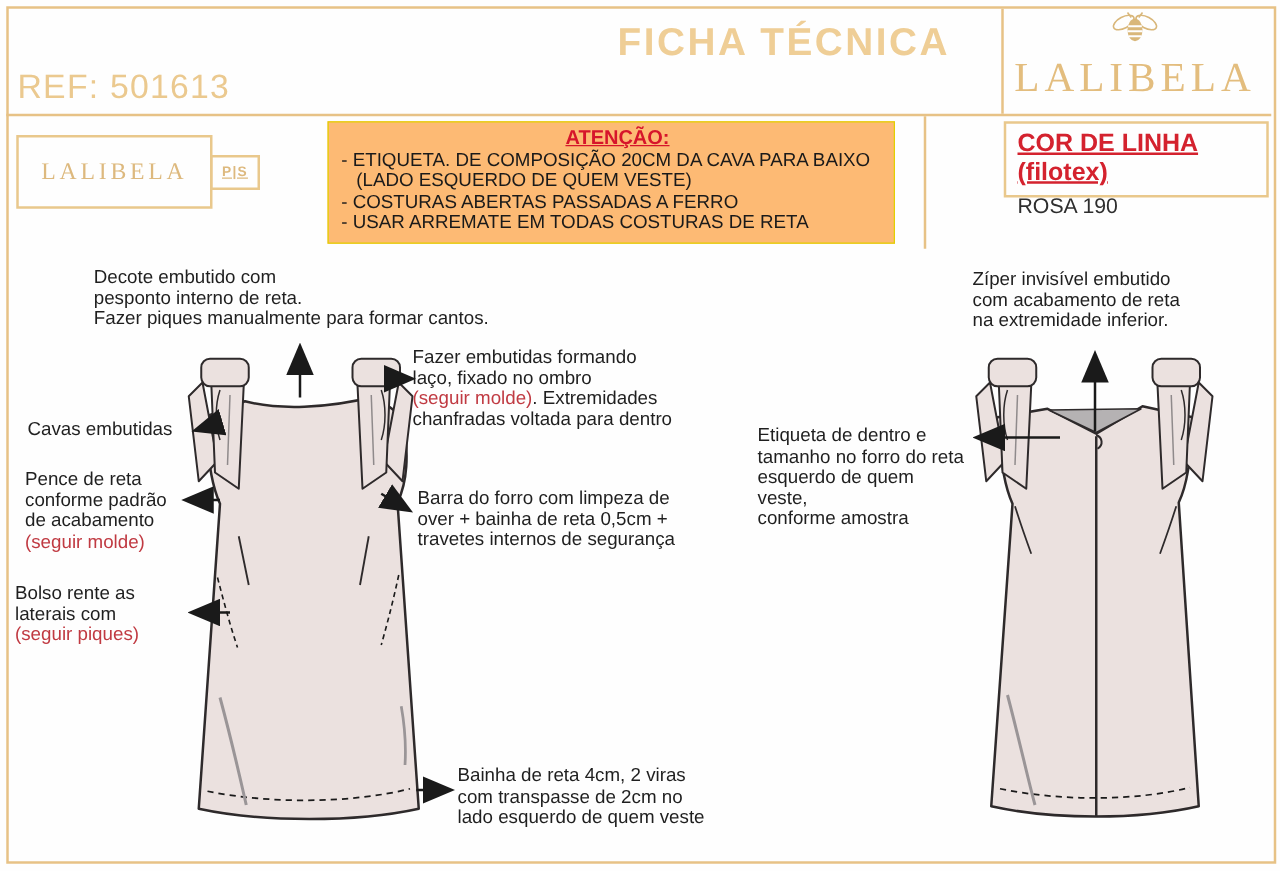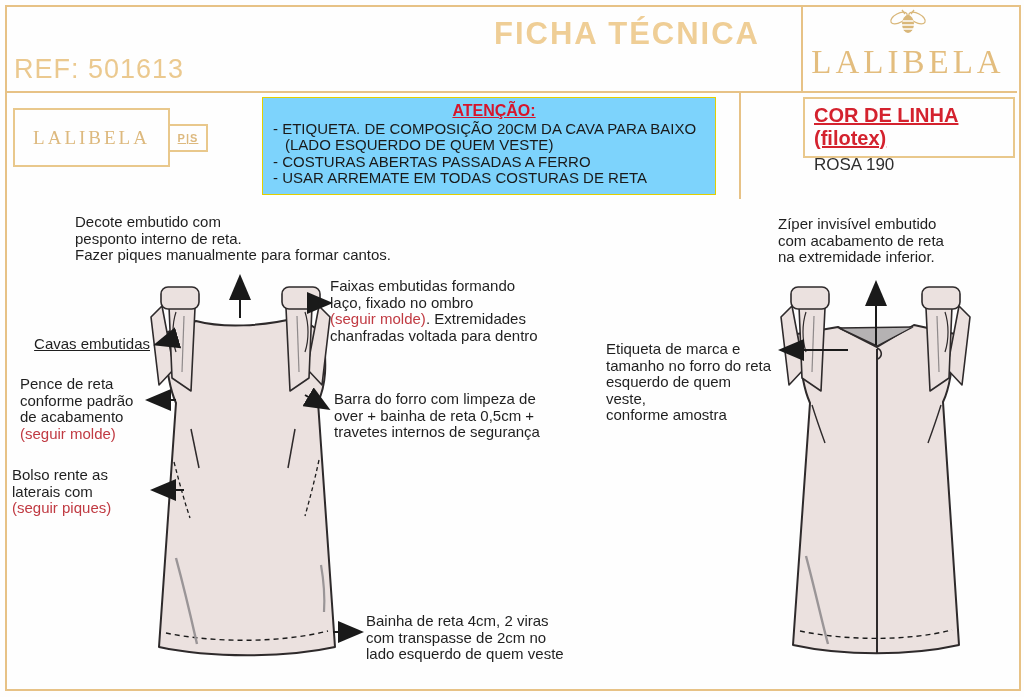--- a/index.html
+++ b/index.html
@@ -17,35 +17,35 @@
   .brand{left:806px;top:8px;width:204px;text-align:center;color:#E3BD7E;}
   .brand .bname{font-family:"Liberation Serif",serif;font-size:33px;letter-spacing:4px;margin-top:2px;}
   
   .labelbox{left:13px;top:108px;width:153px;height:55px;border:2px solid #E9C econ;}
   .labelbox{border:2px solid #E9C88C;display:flex;align-items:center;justify-content:center;
             font-family:"Liberation Serif",serif;font-size:19px;letter-spacing:3px;color:#DDB97E;}
   .sizetag{left:168px;top:124px;width:36px;height:24px;border:2px solid #E9C88C;
            display:flex;align-items:center;justify-content:center;
            font-size:11px;font-weight:bold;letter-spacing:1px;color:#DDB97E;text-decoration:underline;}
   
-  .attn{left:262px;top:97px;width:454px;height:98px;background:#7dd3fc;border:1px solid #e3cf00;
+  .attn{left:262px;top:97px;width:454px;height:98px;background:#fdba74;border:1px solid #e3cf00;
         padding:2px 0 0 10px;box-sizing:border-box;}
   .attn-title{text-align:center;font-size:16px;font-weight:bold;color:#D6152B;
               text-decoration:underline;margin:2px 0 1px 0;}
   .attn-line{font-size:15px;line-height:16.4px;color:#1a1a1a;}
   .attn-line.indent{padding-left:12px;}
   
   .thread{left:803px;top:97px;width:212px;height:61px;border:2px solid #E9C88C;
           padding:5px 0 0 9px;box-sizing:border-box;}
   .thread-title{font-size:20px;font-weight:bold;color:#D4222E;text-decoration:underline;}
   .thread-value{font-size:17px;color:#2e2e2e;margin-top:5px;}
   
   .ann{font-size:15px;line-height:16.6px;color:#1f1f1f;z-index:3;}
   .ann.center{text-align:left;}
-  .ann.right{text-align:right;text-decoration:underline;}
+  .ann.right{text-align:left;}
   .red{color:#C03A42;}
   svg.layer{position:absolute;left:0;top:0;z-index:2;}
 </style>
 </head>
 <body>
 
 <div class="sheet">
 
   <svg class="layer" width="1024" height="697" viewBox="0 0 1024 697">
     <defs>
@@ -140,21 +140,21 @@
     <div class="thread-value">ROSA 190</div>
   </div>
 
   <div class="abs ann center" style="left:75px;top:214px;width:330px;">
     <div>Decote embutido com</div>
     <div>pesponto interno de reta.</div>
     <div>Fazer piques manualmente para formar cantos.</div>
   </div>
 
   <div class="abs ann center" style="left:330px;top:278px;width:212px;">
-    <div>Faixas embutidas formando</div>
+    <div>Fazer embutidas formando</div>
     <div>laço, fixado no ombro</div>
     <div><span class="red">(seguir molde)</span><span>. Extremidades</span></div>
     <div>chanfradas voltada para dentro</div>
   </div>
 
   <div class="abs ann right" style="left:22px;top:336px;width:128px;">
     <div>Cavas embutidas</div>
   </div>
 
   <div class="abs ann center" style="left:20px;top:376px;width:122px;">
@@ -182,19 +182,19 @@
     <div>lado esquerdo de quem veste</div>
   </div>
 
   <div class="abs ann center" style="left:778px;top:216px;width:200px;">
     <div>Zíper invisível embutido</div>
     <div>com acabamento de reta</div>
     <div>na extremidade inferior.</div>
   </div>
 
   <div class="abs ann center" style="left:606px;top:341px;width:168px;">
-    <div>Etiqueta de marca e</div>
+    <div>Etiqueta de dentro e</div>
     <div>tamanho no forro do reta</div>
     <div>esquerdo de quem veste,</div>
     <div>conforme amostra</div>
   </div>
 
 </div>
 
 </body></html>

